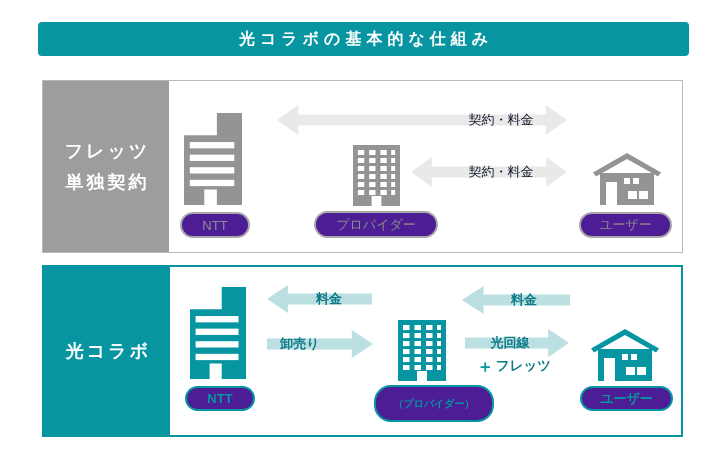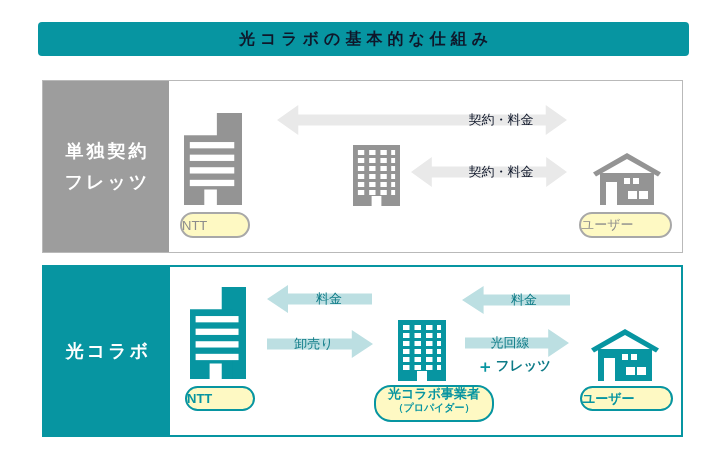--- a/index.html
+++ b/index.html
@@ -9,39 +9,39 @@
     --gray-panel:#9D9D9D;
     --gray-icon:#949494;
     --gray-arrow:#E9E9E9;
   }
   html,body{margin:0;padding:0;background:#fff;}
   .page{position:relative;width:728px;height:466px;background:#fff;
         font-family:"Liberation Sans","DejaVu Sans",sans-serif;overflow:hidden;}
   .abs{position:absolute;}
   .title-bar{left:38px;top:22px;width:651px;height:34px;background:var(--teal);
         border-radius:4px;display:flex;align-items:center;justify-content:center;
-        color:#0f172a;font-weight:bold;font-size:16px;letter-spacing:5px;text-indent:5px;}
+        color:#ffffff;font-weight:bold;font-size:16px;letter-spacing:5px;text-indent:5px;}
   .box{background:#fff;}
   .top-box{left:42px;top:80px;width:639px;height:171px;border:1px solid #b9b9b9;}
   .bottom-box{left:42px;top:265px;width:637px;height:168px;border:2px solid var(--teal);}
   .side-panel{left:0;top:0;height:100%;width:126px;display:flex;flex-direction:column;
         align-items:center;justify-content:center;color:#fff;font-weight:bold;
         font-size:18px;letter-spacing:3px;text-indent:3px;line-height:1.7;}
   .side-panel.gray{background:var(--gray-panel);}
   .side-panel.teal{background:var(--teal);}
-  .pill{display:flex;align-items:center;justify-content:flex-start;background:#fef9c3;
+  .pill{display:flex;align-items:center;justify-content:center;background:#4c1d95;
         border-radius:999px;white-space:nowrap;}
   .pill.gray{border:2px solid #a8a8a8;color:#8c8c8c;font-size:13px;}
   .pill.teal{border:2px solid var(--teal);color:var(--teal);font-size:13px;font-weight:600;}
   .pill.op{flex-direction:column;line-height:1.15;border-radius:17px;}
   .op-line2{font-size:10px;}
   .arrow-label{display:flex;align-items:center;justify-content:center;font-size:13px;
         white-space:nowrap;}
   .arrow-label.gray{color:#0f172a;}
-  .arrow-label.teal{color:var(--teal-dark);font-weight:400;}
+  .arrow-label.teal{color:var(--teal-dark);font-weight:700;}
   .plus-row{display:flex;align-items:center;justify-content:center;font-size:13.5px;
         color:var(--teal-dark);font-weight:600;white-space:nowrap;}
   .plus-row .plus{font-size:17px;font-weight:bold;color:var(--teal);margin-right:2px;line-height:1;}
   svg{display:block;}
   .ic-gray{fill:var(--gray-icon);}
   .ic-teal{fill:var(--teal);}
   .ar-gray{fill:var(--gray-arrow);}
   .ar-teal{fill:var(--teal-light);}
 </style>
 </head>
@@ -84,22 +84,22 @@
 </svg>
 
 <div class="page">
 
   <div class="abs title-bar">
     <span>光コラボの基本的な仕組み</span>
   </div>
 
   <div class="abs box top-box">
     <div class="abs side-panel gray">
+      <div>フレッツ</div>
       <div>単独契約</div>
-      <div>フレッツ</div>
     </div>
 
     <div class="abs" style="left:234px;top:24px;width:290px;height:30px;">
       <svg width="100%" height="100%" viewBox="0 0 300 30" preserveAspectRatio="none">
         <polygon class="ar-gray" points="0,15 22,0 22,9.5 278,9.5 278,0 300,15 278,30 278,20.5 22,20.5 22,30"></polygon>
       </svg>
     </div>
     <div class="abs arrow-label gray" style="left:413px;top:28px;width:90px;height:22px;">契約・料金</div>
 
     <div class="abs" style="left:368px;top:76px;width:156px;height:30px;">
@@ -116,20 +116,23 @@
     </div>
     <div class="abs pill gray" style="left:137px;top:131px;width:66px;height:22px;">
       <span>NTT</span>
     </div>
 
     <div class="abs" style="left:310px;top:64px;width:47px;height:61px;">
       <svg class="ic-gray" width="100%" height="100%" viewBox="0 0 48 61" preserveAspectRatio="none">
           <use href="#sym-bldg-b"></use>
         </svg>
     </div>
+    <div class="abs pill gray" style="left:271px;top:130px;width:120px;height:23px;">
+      <span>プロパイダー</span>
+    </div>
 
     <div class="abs" style="left:550px;top:72px;width:68px;height:52px;">
       <svg class="ic-gray" width="100%" height="100%" viewBox="0 0 68 52" preserveAspectRatio="none">
           <use href="#sym-house"></use>
         </svg>
     </div>
     <div class="abs pill gray" style="left:536px;top:131px;width:89px;height:22px;">
       <span>ユーザー</span>
     </div>
   </div>
@@ -144,21 +147,21 @@
         <polygon class="ar-teal" points="0,14 22,0 22,8.5 110,8.5 110,19.5 22,19.5 22,28"></polygon>
       </svg>
     </div>
     <div class="abs arrow-label teal" style="left:245px;top:21px;width:80px;height:22px;">料金</div>
 
     <div class="abs" style="left:223px;top:63px;width:106px;height:28px;">
       <svg width="100%" height="100%" viewBox="0 0 110 28" preserveAspectRatio="none">
         <polygon class="ar-teal" points="110,14 88,0 88,8.5 0,8.5 0,19.5 88,19.5 88,28"></polygon>
       </svg>
     </div>
-    <div class="abs arrow-label teal" style="left:230px;top:66px;width:80px;height:22px;">卸売り</div>
+    <div class="abs arrow-label teal" style="left:216px;top:66px;width:80px;height:22px;">卸売り</div>
 
     <div class="abs" style="left:418px;top:19px;width:108px;height:28px;">
       <svg width="100%" height="100%" viewBox="0 0 110 28" preserveAspectRatio="none">
         <polygon class="ar-teal" points="0,14 22,0 22,8.5 110,8.5 110,19.5 22,19.5 22,28"></polygon>
       </svg>
     </div>
     <div class="abs arrow-label teal" style="left:440px;top:22px;width:80px;height:22px;">料金</div>
 
     <div class="abs" style="left:421px;top:62px;width:104px;height:28px;">
       <svg width="100%" height="100%" viewBox="0 0 110 28" preserveAspectRatio="none">
@@ -179,21 +182,20 @@
     <div class="abs pill teal" style="left:141px;top:119px;width:66px;height:21px;">
       <span>NTT</span>
     </div>
 
     <div class="abs" style="left:354px;top:53px;width:48px;height:61px;">
       <svg class="ic-teal" width="100%" height="100%" viewBox="0 0 48 61" preserveAspectRatio="none">
           <use href="#sym-bldg-b"></use>
         </svg>
     </div>
     <div class="abs pill teal op" style="left:330px;top:118px;width:116px;height:33px;">
-      <span>光コラボ事業者</span>
       <span class="op-line2">（プロパイダー）</span>
     </div>
 
     <div class="abs" style="left:547px;top:62px;width:68px;height:52px;">
       <svg class="ic-teal" width="100%" height="100%" viewBox="0 0 68 52" preserveAspectRatio="none">
           <use href="#sym-house"></use>
         </svg>
     </div>
     <div class="abs pill teal" style="left:536px;top:119px;width:89px;height:21px;">
       <span>ユーザー</span>

